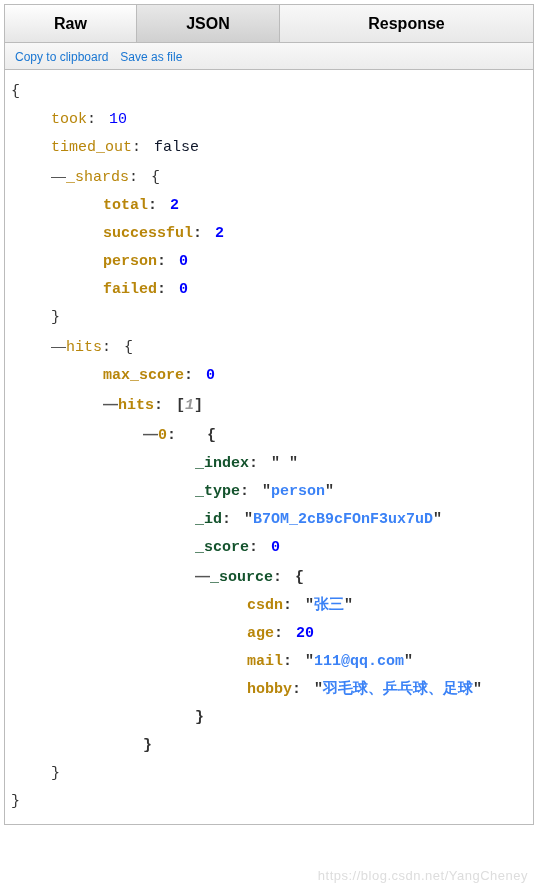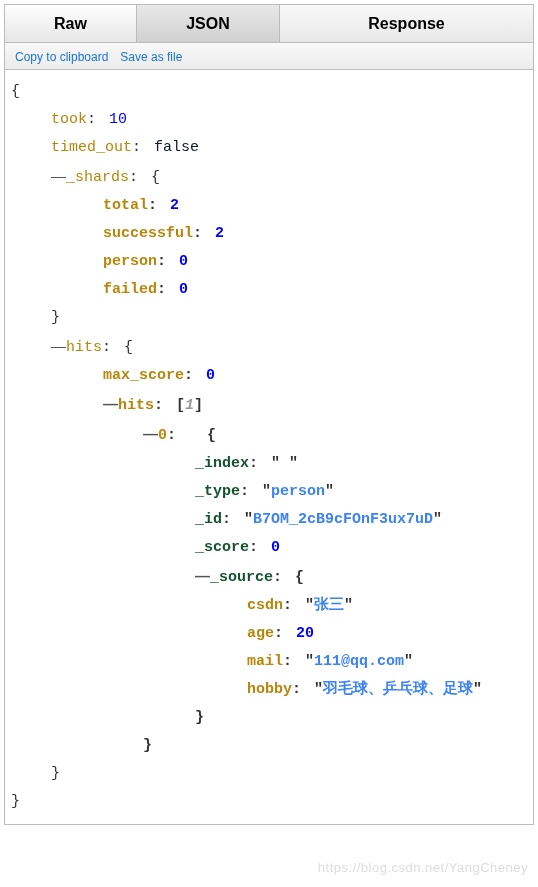--- a/index.html
+++ b/index.html
@@ -63,21 +63,21 @@
     .str { color: #3b82f6; }
     .quote { color: #333; }
     .toggle { color: #555; font-family: Arial; margin-right: 2px; letter-spacing: -2px; }
     .bracket-count { color: #999; font-style: italic; }
     .prop-key { color: #14532d; }
     .source-key { color: #14532d; }
     .row { white-space: nowrap; }
     .blurred { filter: blur(3px); }
     .watermark {
       position: fixed;
-      bottom: 12px;
+      bottom: 4px;
       right: 10px;
       color: #ddd;
       font-size: 13px;
       letter-spacing: 0.5px;
       font-family: Arial;
     }
   </style>
 </head>
 <body>
 

